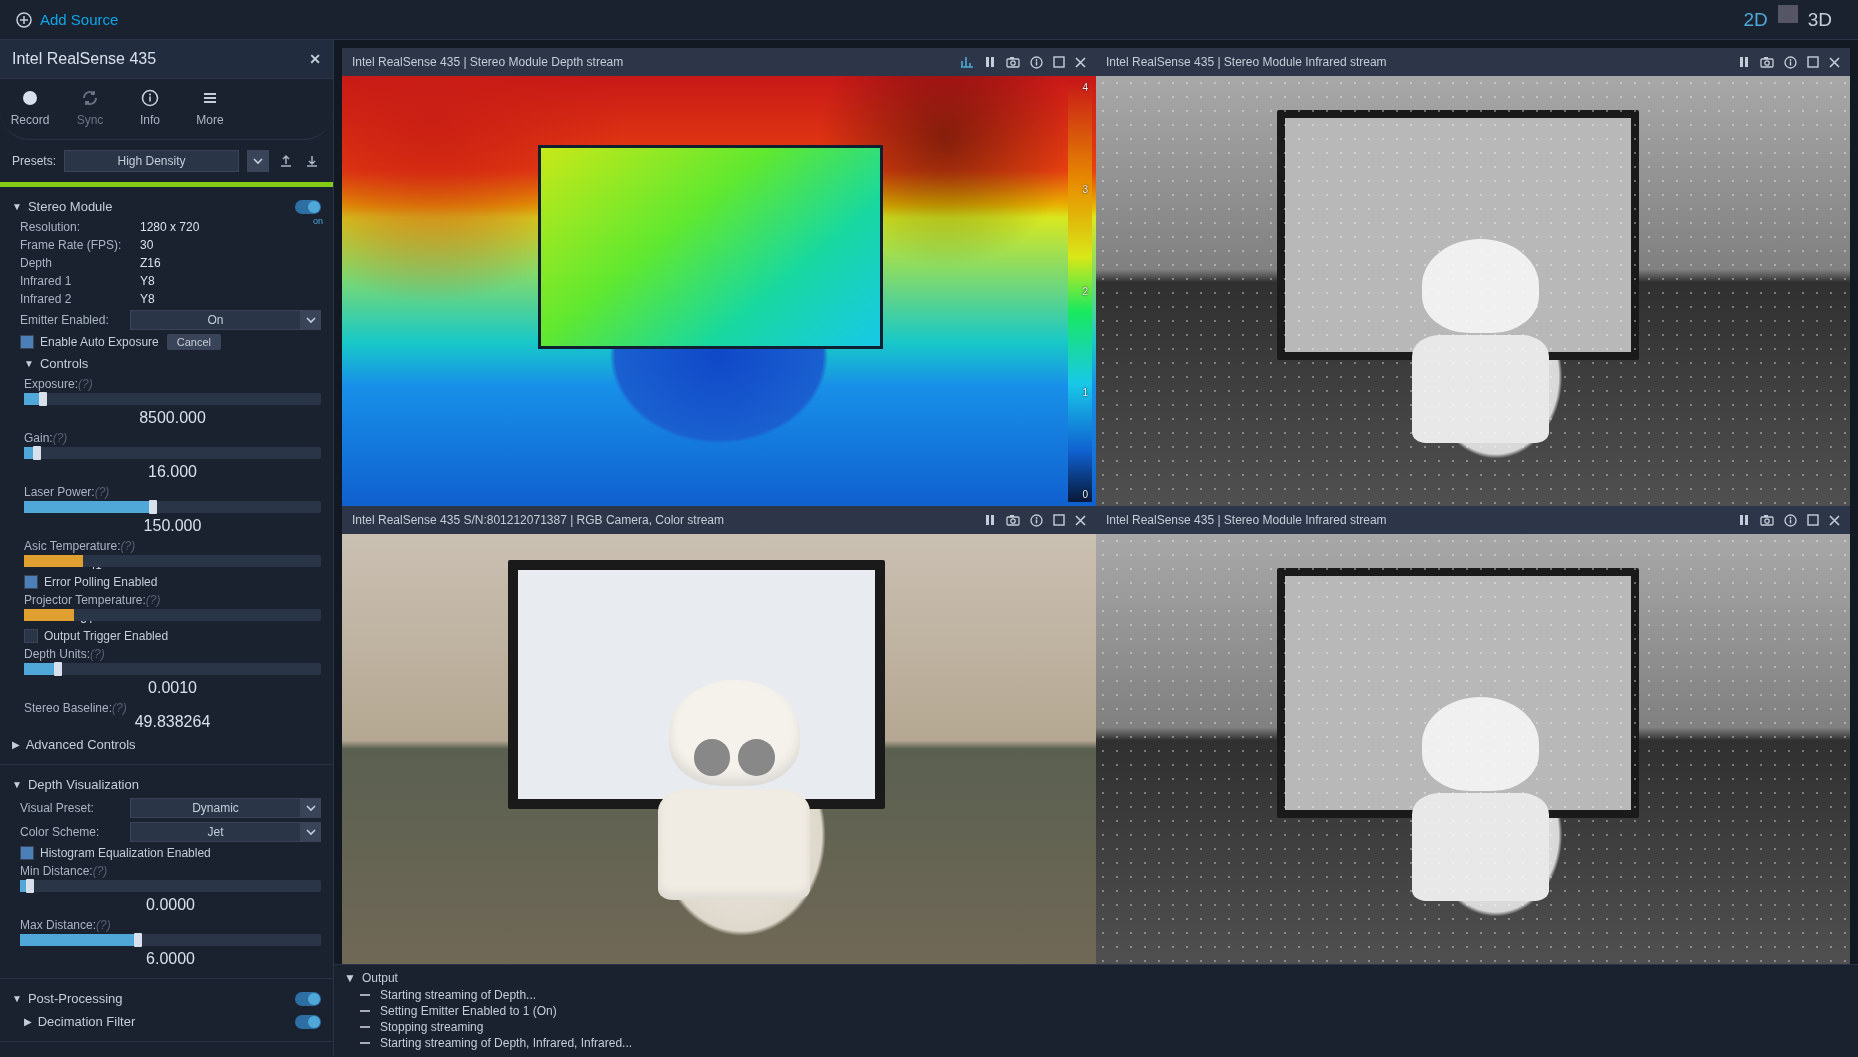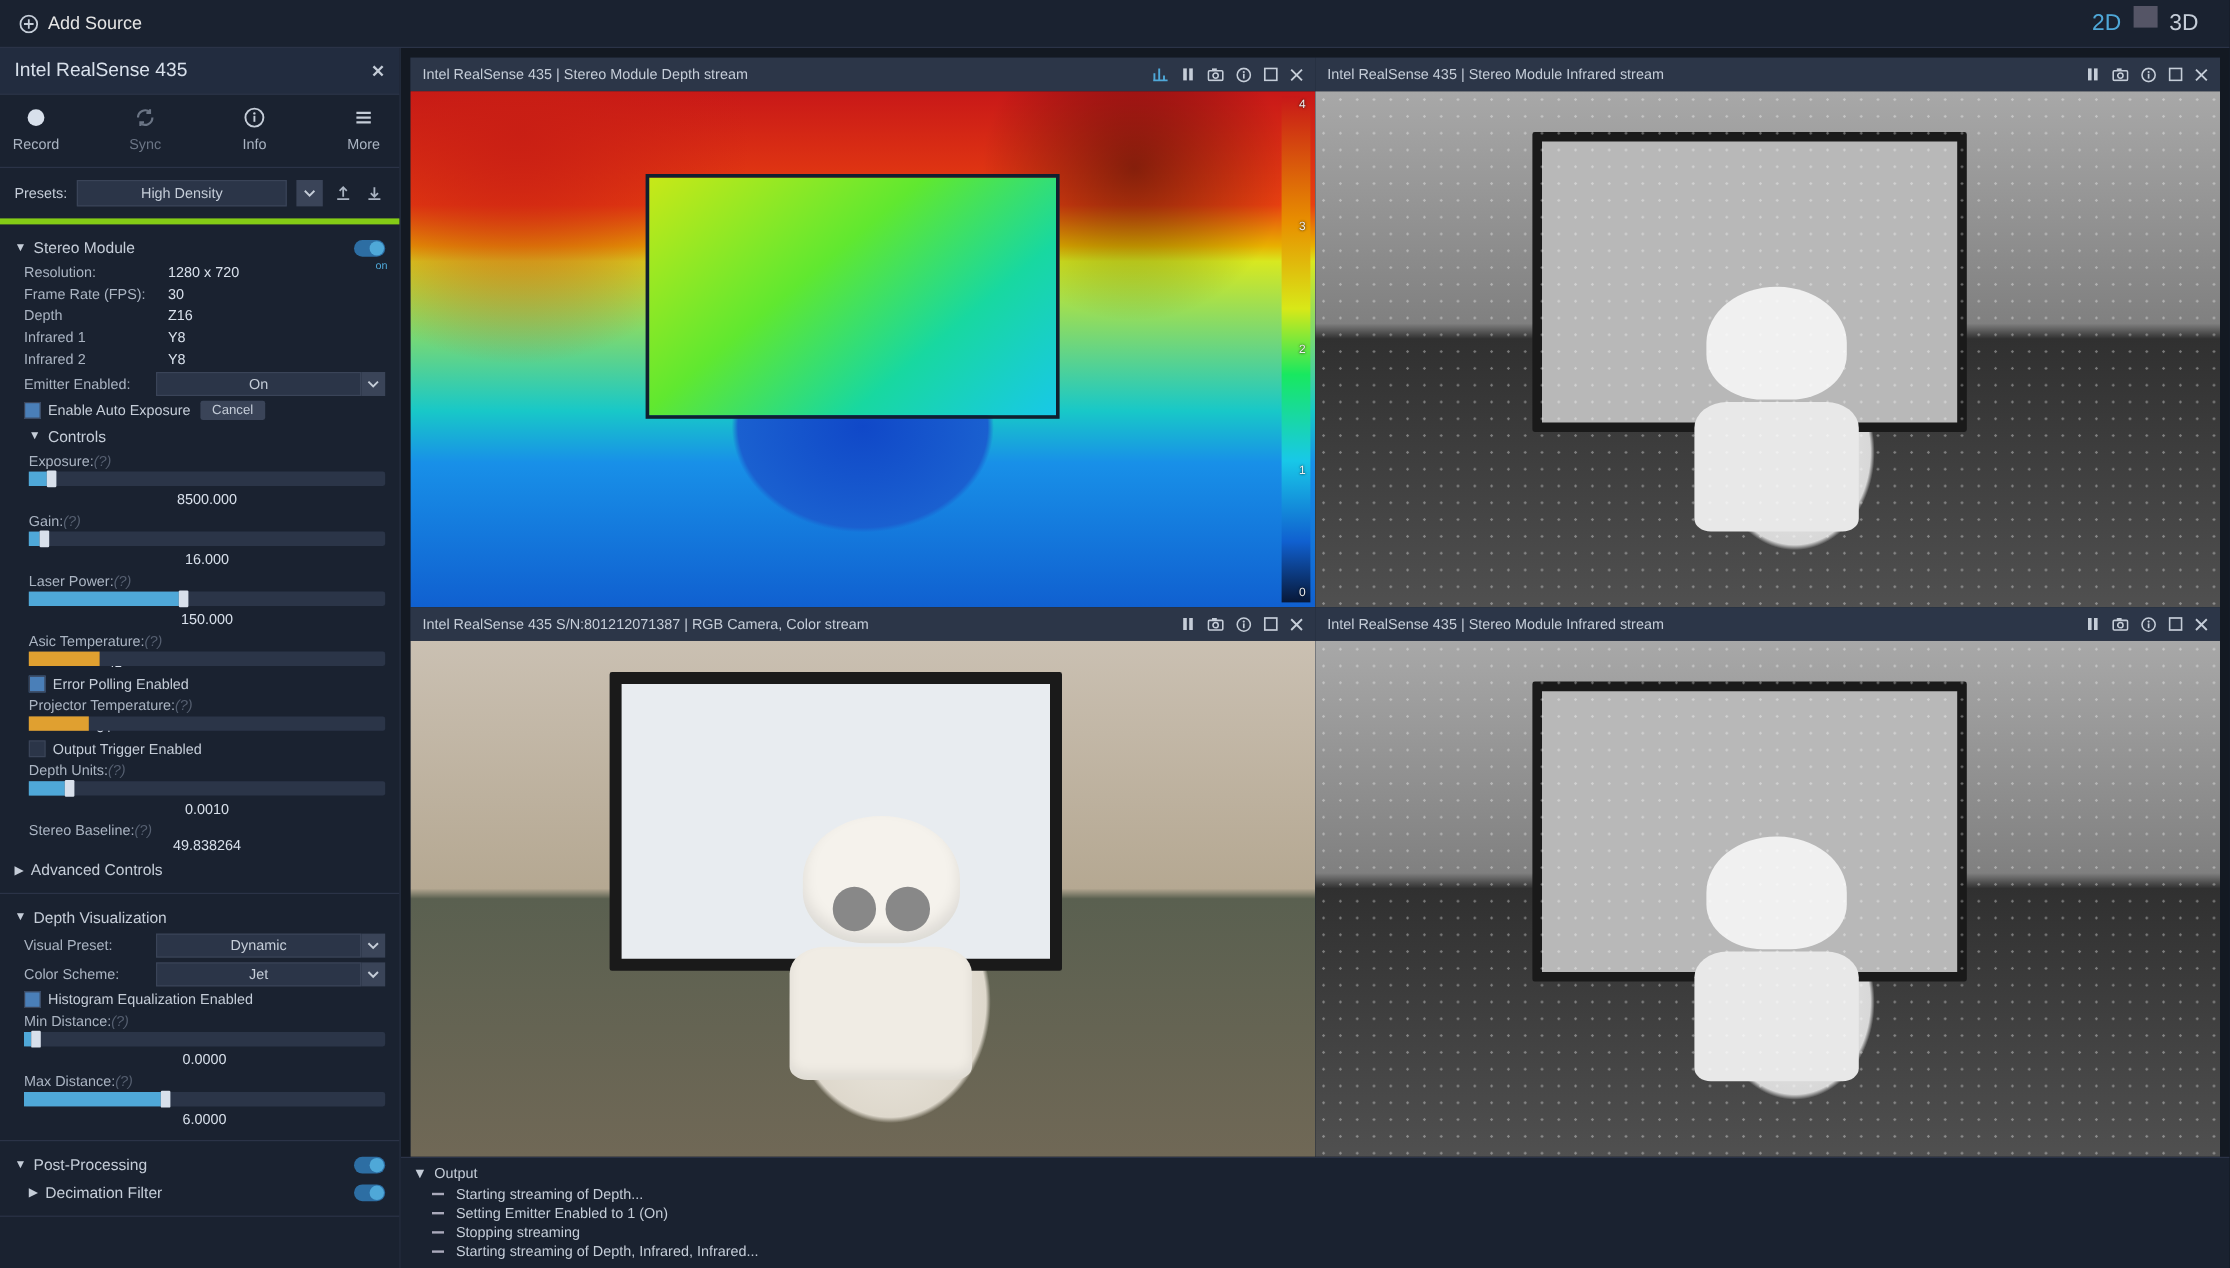--- a/index.html
+++ b/index.html
@@ -19,21 +19,21 @@
   background: #1a2230;
   display: flex;
   align-items: center;
   padding: 0 16px;
   border-bottom: 1px solid #2b3347;
 }
 .addsrc {
   display: flex;
   align-items: center;
   gap: 8px;
-  color: #e5e5e5;
+  color: #0ea5e9;
   cursor: pointer;
   font-size: 15px;
 }
 .addsrc svg { width: 16px; height: 16px; fill: #c5cdd8; }
 .viewtoggle {
   margin-left: auto;
   display: flex;
   gap: 0;
   font-size: 19px;
 }
@@ -56,23 +56,24 @@
   display: flex;
   align-items: center;
   padding: 10px 12px;
   background: #222c3f;
   border-bottom: 1px solid #2b3347;
 }
 .panelhead .title { font-size: 16px; color: #d8e0eb; }
 .panelhead .close { margin-left: auto; cursor: pointer; font-weight: bold; font-size: 14px; }
 .iconrow {
   display: flex;
-  justify-content: space-between;
+  justify-content: flex-start;
   padding: 10px 0 12px 0;
   border-bottom: 1px solid #2b3347;
+  border-radius: 29px;
 }
 .iconbtn {
   display: flex;
   flex-direction: column;
   align-items: center;
   gap: 6px;
   cursor: pointer;
   color: #aab4c2;
   font-size: 12px;
   width: 60px;
@@ -127,21 +128,21 @@
 .ctrlrow { padding: 2px 0 2px 8px; font-size: 12px; }
 .ctrlrow .lbl { color: #aab4c2; display: flex; gap: 0; align-items:flex-end;}
 .ctrlrow .lbl .q { color: #555f70; font-style: italic; }
 .sliderwrap { display: flex; align-items: center; gap: 0; margin: 2px 0 6px 0; }
 .slider {
   flex: 1; height: 12px; background: #2b3548; position: relative; border-radius: 2px;
 }
 .slider .fill { position: absolute; left: 0; top: 0; bottom: 0; background: #4fa8d8; }
 .slider .handle { position: absolute; top: -1px; width: 8px; height: 14px; background: #d8e0eb; border-radius: 1px; }
 .slider.bar .fill { background: #e0a030; }
-.sliderval { width: 100%; text-align: center; color: #d8e0eb; font-size: 12px; margin-top: -2px;}
+.sliderval { width: 100%; text-align: center; color: #d8e0eb; font-size: 16px; margin-top: -2px;}
 .checkbox { width: 14px; height: 14px; background: #2b3548; border: 1px solid #3a4458; display: inline-block; margin-right: 6px; vertical-align: middle; position:relative;}
 .checkbox.checked { background: #4a7fb8; }
 .chklbl { display: flex; align-items: center; font-size: 12px; padding: 2px 0 2px 8px; text-align: right; }
 .chklbl .btn { margin-left: 8px; background: #3a4458; padding: 2px 10px; border-radius: 2px; cursor:pointer; font-size:11px;}
 .subsection { padding-left: 12px; }
 .dropdown2 {
   display: flex; align-items: center; padding: 2px 0 2px 8px; font-size: 12px;
 }
 .dropdown2 .k { width: 110px; color: #aab4c2; }
 .dropdown2 .sel { flex:1; background: #2b3548; border: 1px solid #3a4458; height: 20px; display:flex; align-items:center; justify-content:center; position: relative;}

